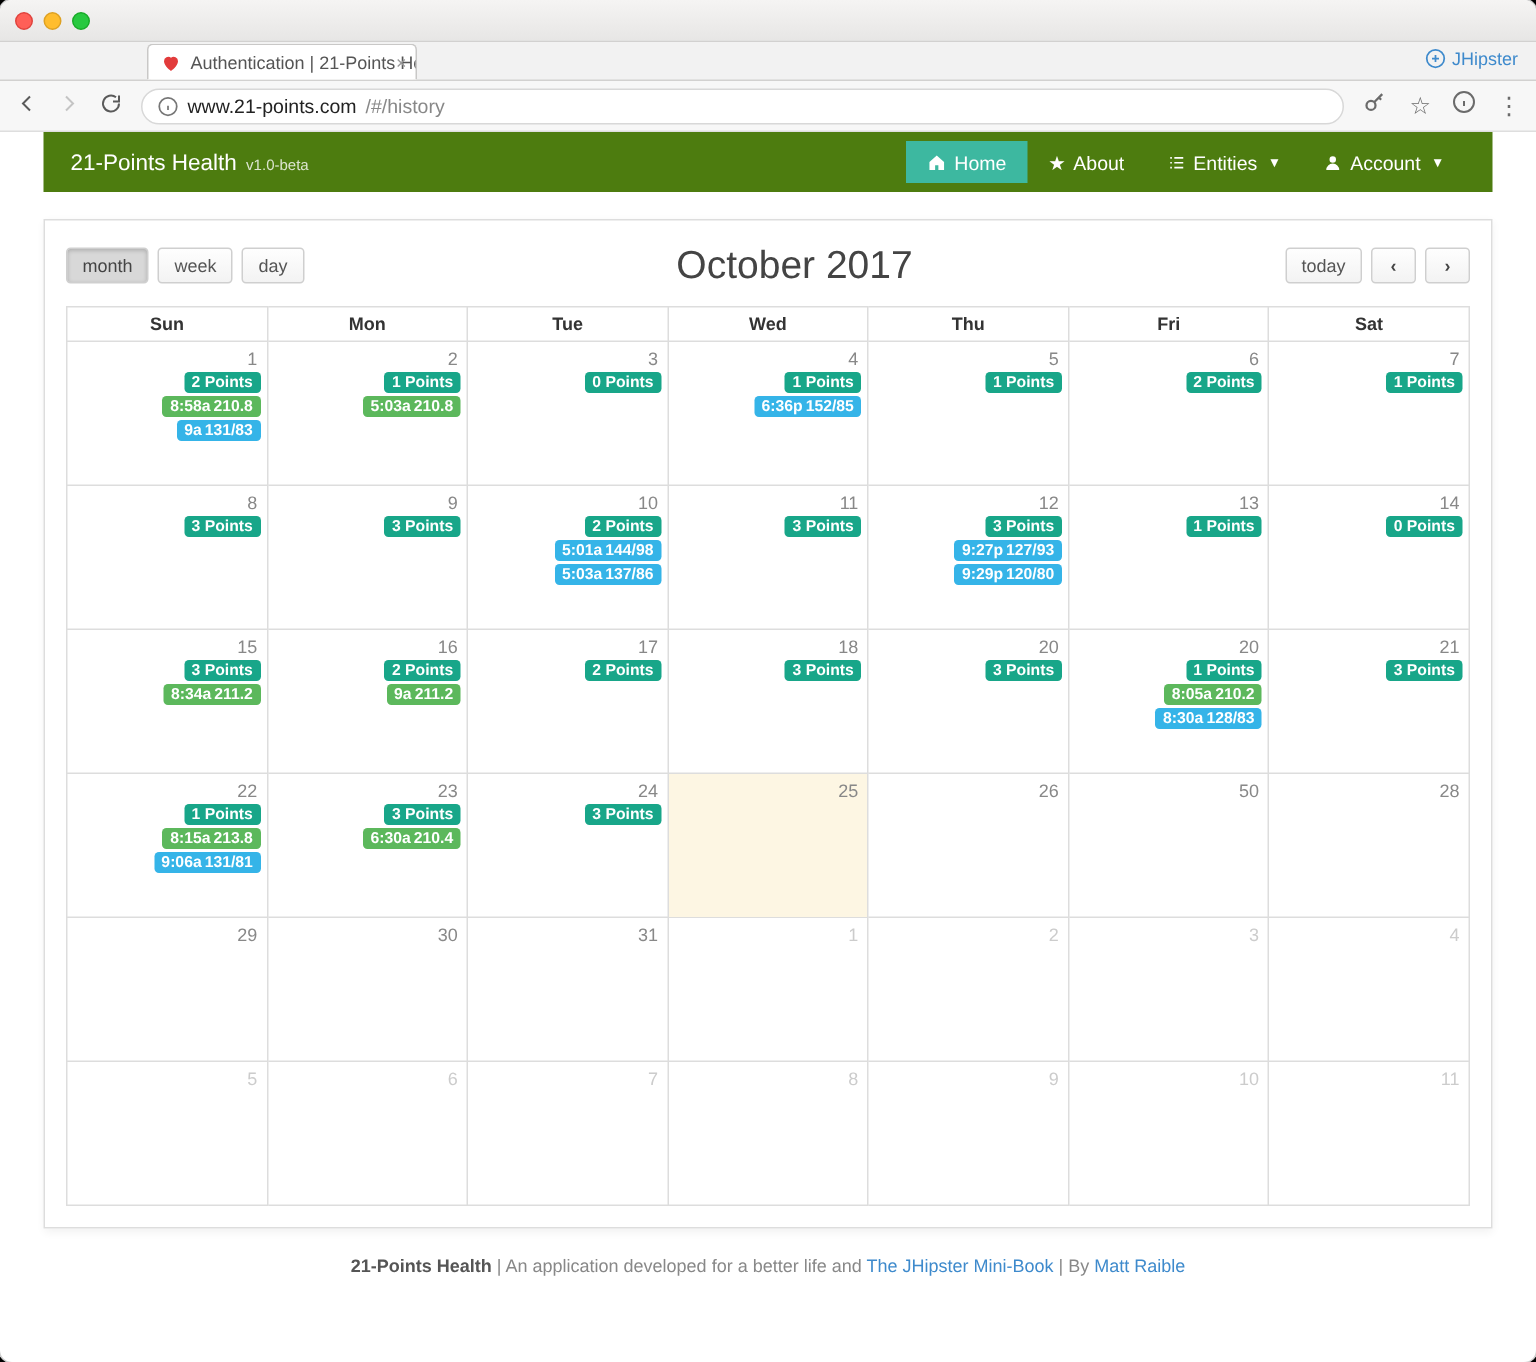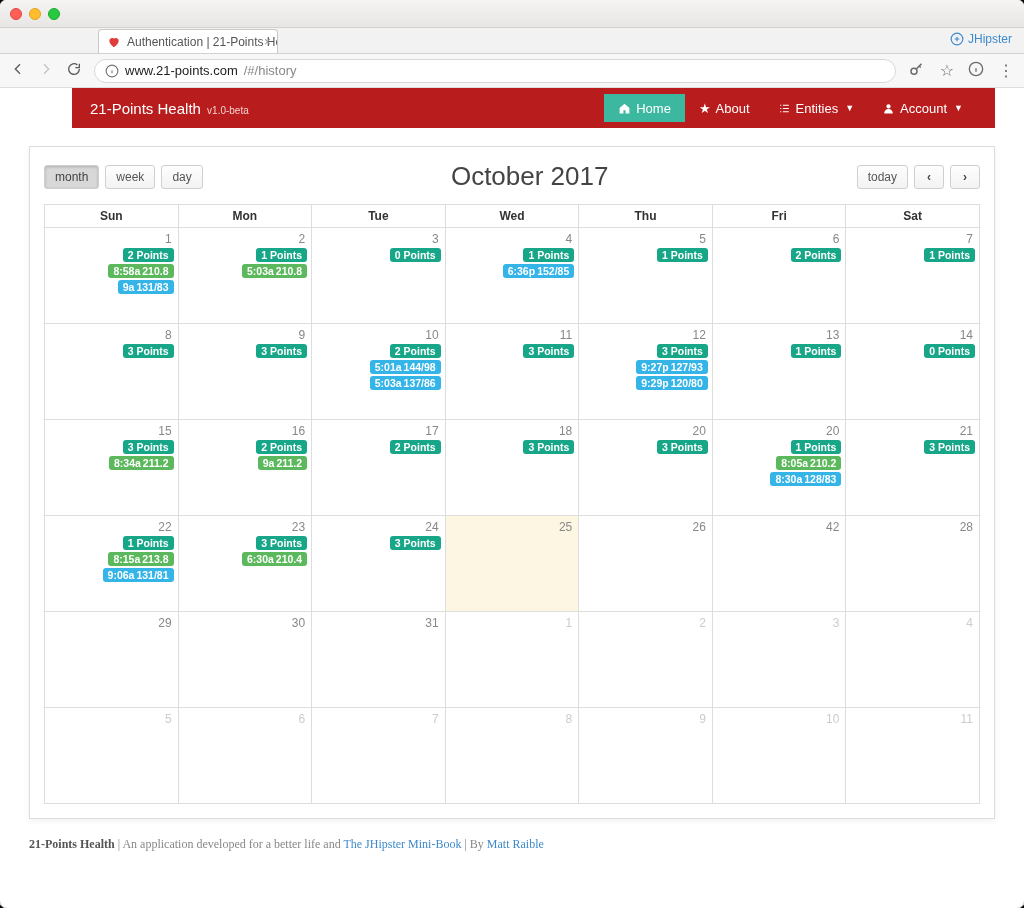--- a/index.html
+++ b/index.html
@@ -90,27 +90,26 @@
     gap:6px;
     font-size:13px;
     color:#555;
   }
   .urlbox .domain{color:#222;}
   .urlbox .path{color:#888;}
   .right-icons{display:flex;align-items:center;gap:14px;color:#6b6b6b;font-size:16px;}
   
   .app-wrap{padding:0 29px;}
   .navbar{
-    background:#b91c1c;
+    background:#4d7c0f;
     height:40px;
     display:flex;
     align-items:center;
     padding:0 18px;
     color:#fff;
-    margin-left:43px;
   }
   .brand{font-size:15px;font-weight:400;}
   .brand .ver{font-size:10px;opacity:.8;margin-left:2px;}
   .navspacer{flex:1;}
   .navitem{
     display:flex;align-items:center;gap:5px;
     padding:0 14px;height:28px;font-size:13px;
     cursor:pointer;
   }
   .navitem.active{background:#3db8a0;}
@@ -182,24 +181,24 @@
     border-radius:3px;
     padding:1px 5px;
     white-space:nowrap;
   }
   .ev.points{background:#18a689;}
   .ev.weight{background:#5cb85c;text-align:center;}
   .ev.bp{background:#35b4e8;}
   .ev .tm{font-weight:700;margin-right:2px;}
   
   .footer{
+    text-align:center;
     font-size:12px;
     color:#888;
     padding:18px 0 10px;
-    font-family:Liberation Serif, serif;
   }
   .footer a{color:#3e8acc;text-decoration:none;}
   .footer b{color:#555;}
   
   .ico{display:inline-flex;align-items:center;justify-content:center;}
 </style>
 </head>
 <body>
 
 <div class="screen">
@@ -504,21 +503,21 @@
               </td>
               <td class="today">
                 <div class="daynum">25</div>
                 <div class="events"></div>
               </td>
               <td>
                 <div class="daynum">26</div>
                 <div class="events"></div>
               </td>
               <td>
-                <div class="daynum">42</div>
+                <div class="daynum">50</div>
                 <div class="events"></div>
               </td>
               <td>
                 <div class="daynum">28</div>
                 <div class="events"></div>
               </td>
             </tr>
             <tr>
               <td>
                 <div class="daynum">29</div>

